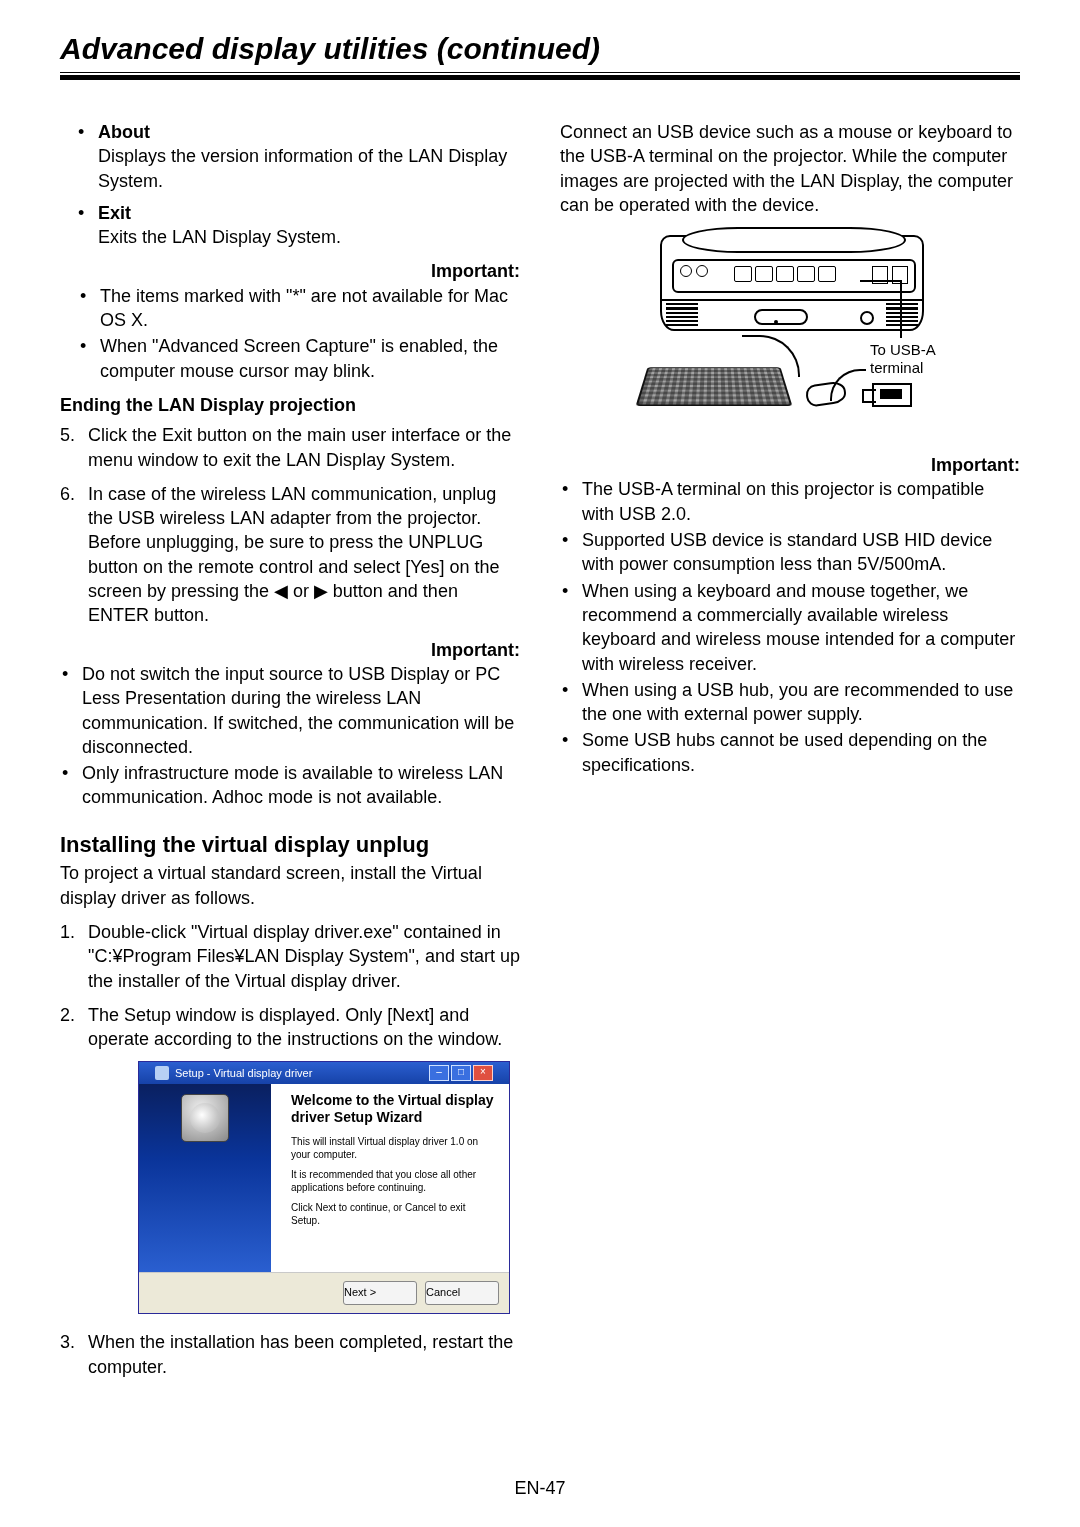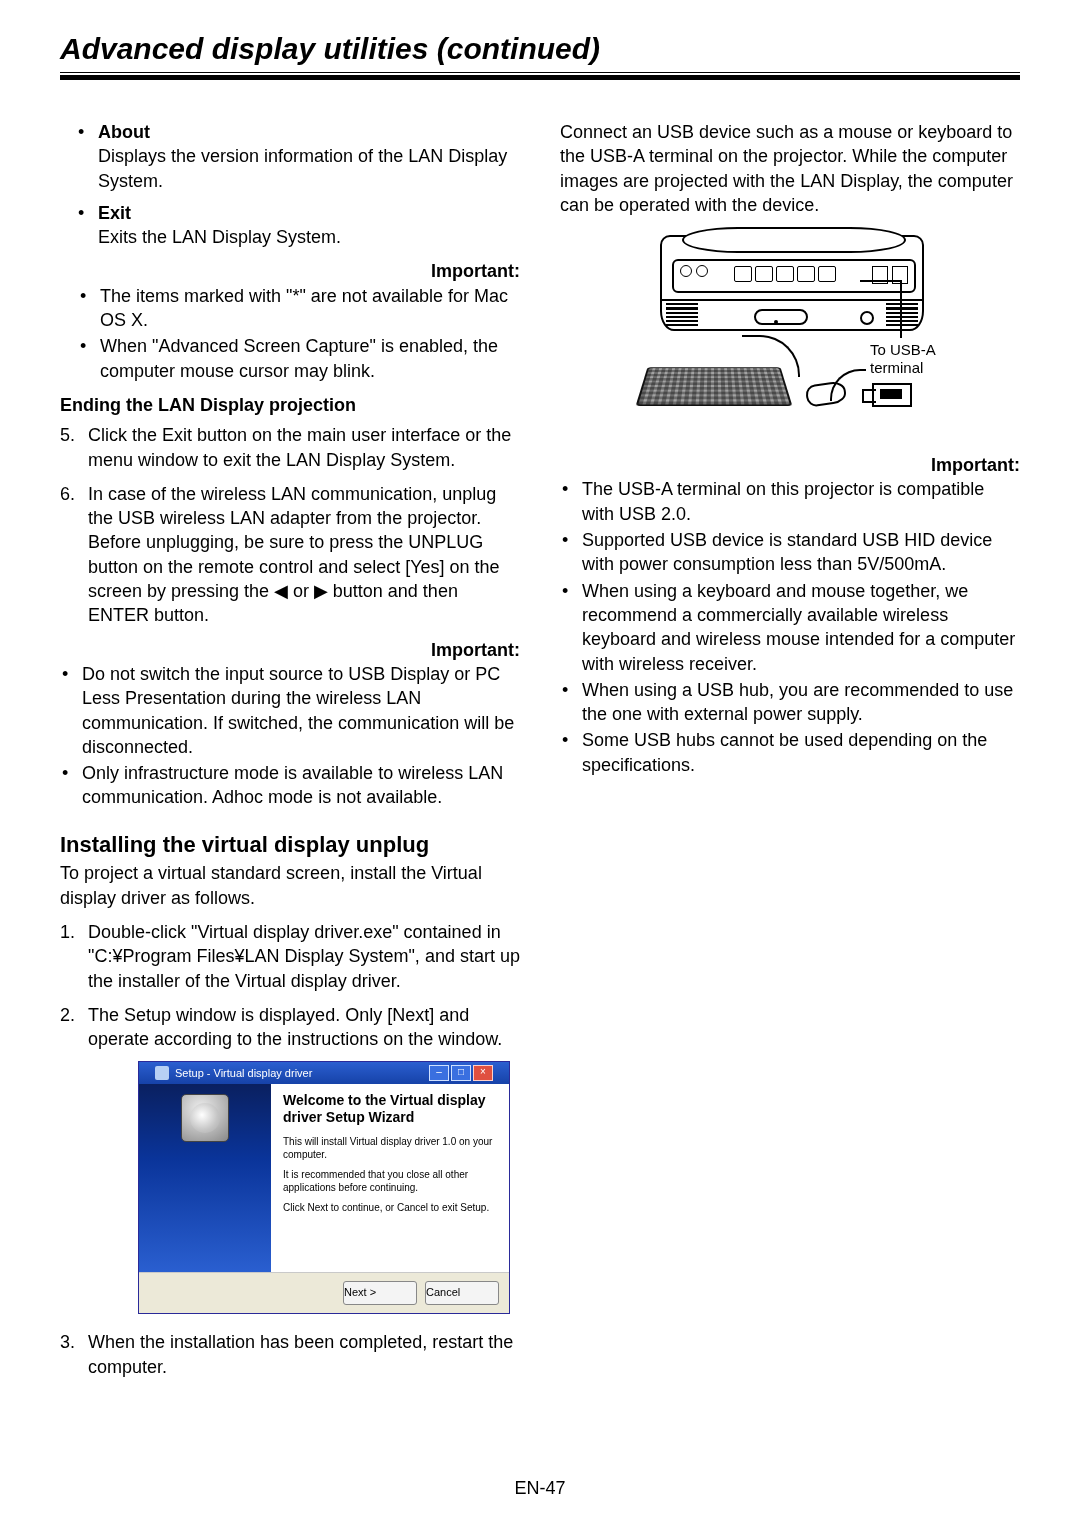--- a/index.html
+++ b/index.html
@@ -178,21 +178,21 @@
   }
   .dlg-side .disc::after {
     content: "";
     position: absolute;
     top: 8px; left: 8px; right: 8px; bottom: 8px;
     border-radius: 50%;
     background: radial-gradient(circle at 40% 40%, #fff, #c5c5c5 60%, #aaa);
   }
   .dlg-main {
     flex: 1;
-    padding: 8px 12px 6px 12px;
+    padding: 8px 12px 6px 20px;
     font-size: 10px;
     line-height: 1.25;
   }
   .dlg-main .welcome {
     font-size: 14px;
     font-weight: bold;
     margin-bottom: 10px;
     line-height: 1.2;
   }
   .dlg-main p { margin: 0 0 8px 0; }

